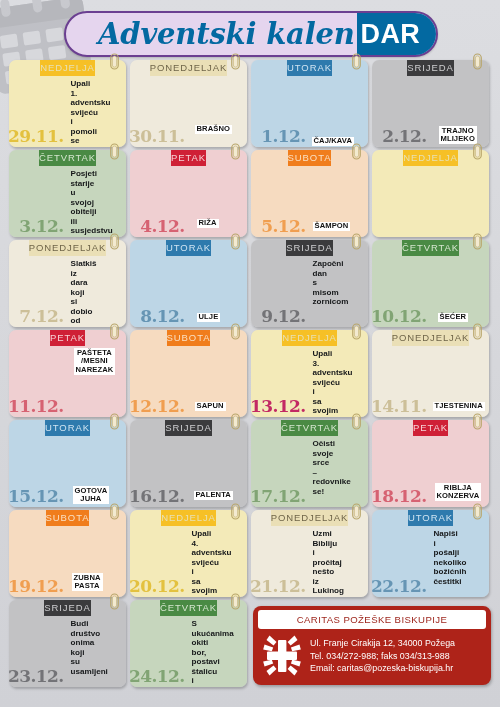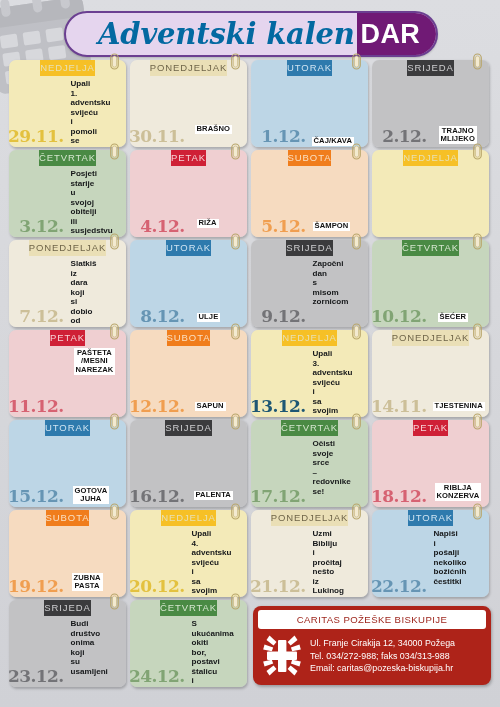--- a/index.html
+++ b/index.html
@@ -46,21 +46,21 @@
   .title-left span {
     font-family: "DejaVu Serif", serif;
     font-style: italic;
     font-weight: 700;
     font-size: 29px;
     color: #0369a1;
     letter-spacing: -.2px;
     white-space: nowrap;
   }
   .title-right {
-    background: #701a75;
+    background: #0369a1;
     display: flex; align-items: center;
     padding: 0 16px 0 4px;
   }
   .title-right span {
     font-family: "Liberation Sans", sans-serif;
     font-weight: 700;
     font-size: 27px;
     color: #ffffff;
     letter-spacing: .3px;
   }
@@ -550,21 +550,21 @@
               <svg width="56" height="34" viewBox="0 0 56 34">
                 <rect x="3" y="15" width="11" height="17" rx="1.5" fill="#e8c93c"></rect>
                 <rect x="21" y="15" width="11" height="17" rx="1.5" fill="#e8c93c"></rect>
                 <rect x="39" y="15" width="11" height="17" rx="1.5" fill="#e8c93c"></rect>
                 <path d="M9 14c2.3-2.6 0-4.4 0-5.8-1.8 2.2-3.2 3-3.2 4.8 0 .7.7 1.4 1.6 1.4" fill="#e8c93c"></path>
                 <path d="M27 14c2.3-2.6 0-4.4 0-5.8-1.8 2.2-3.2 3-3.2 4.8 0 .7.7 1.4 1.6 1.4" fill="#e8c93c"></path>
                 <path d="M45 14c2.3-2.6 0-4.4 0-5.8-1.8 2.2-3.2 3-3.2 4.8 0 .7.7 1.4 1.6 1.4" fill="#e8c93c"></path>
               </svg>
             </div>
             <div class="card-task">Upali 3. adventsku svijeću i sa svojim se ukućanima pomoli za sve zdravstvene djelatnike</div>
-            <div class="card-date" style="color: #0c4a6e;">13.12.</div>
+            <div class="card-date" style="color: #be185d;">13.12.</div>
           </div>
         </div>
         <div class="clip"><svg viewBox="0 0 12 22" width="9" height="17">
             <rect x="1" y="1" width="10" height="20" rx="5" fill="none" stroke="#b9a66a" stroke-width="1.6"></rect>
             <rect x="3.2" y="3.6" width="5.6" height="15" rx="2.8" fill="#f3ead0" stroke="#c8b77f" stroke-width="1"></rect>
           </svg></div>
       </div>
       <div class="card">
         <div class="card-inner" style="background: rgb(239, 234, 220);">
           <div class="card-head" style="background: rgb(234, 223, 182);">

